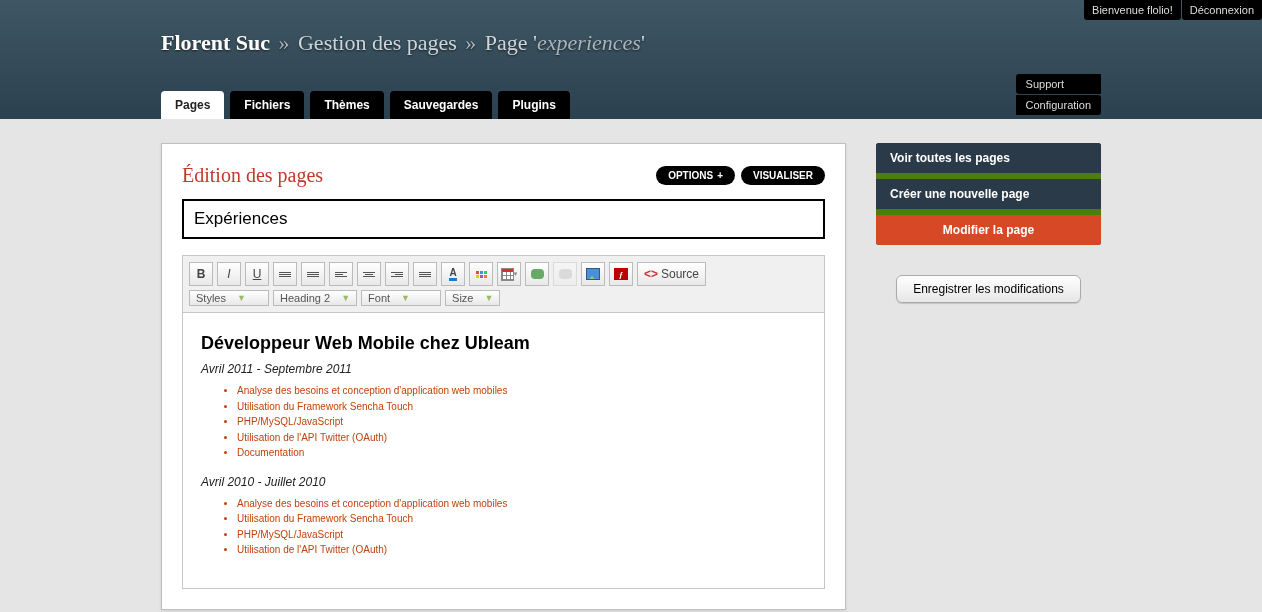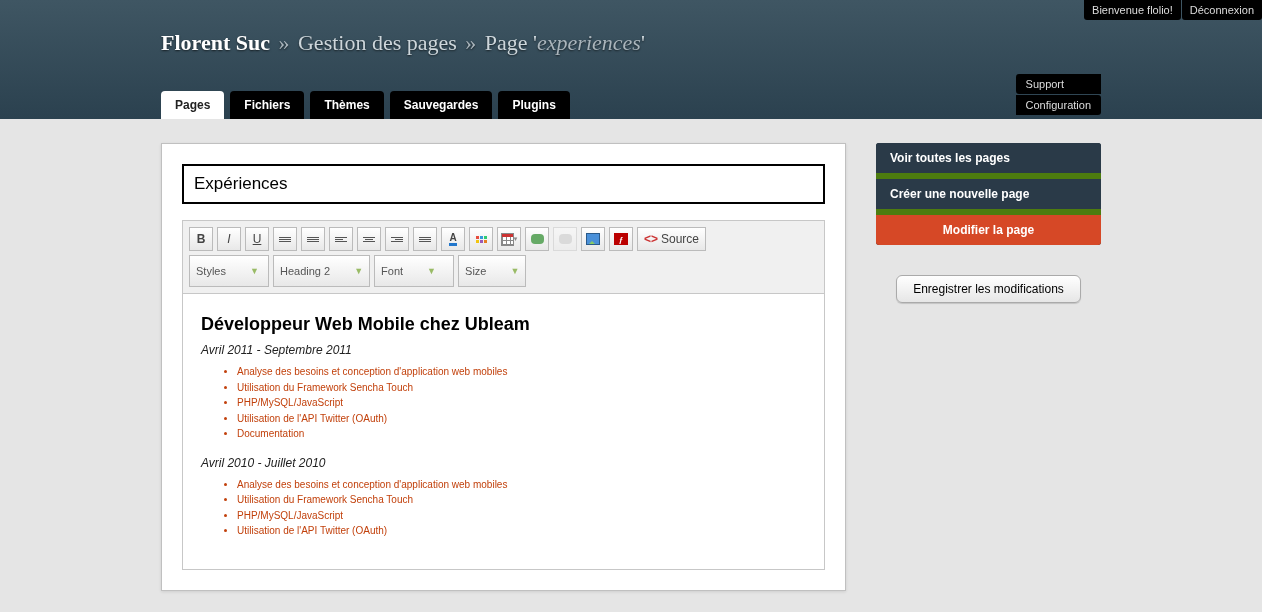--- a/index.html
+++ b/index.html
@@ -44,21 +44,21 @@
 .title-input { width: 100%; border: 2px solid #000; padding: 8px 10px; font-size: 17px; font-family: inherit; margin-bottom: 16px; }
 
 
 .editor-box { border: 1px solid #c7c7c7; }
 .toolbar { background: #f0f0f0; border-bottom: 1px solid #c7c7c7; padding: 6px; }
 .tb-row { display: flex; flex-wrap: wrap; gap: 4px; margin-bottom: 4px; }
 .tb-row:last-child { margin-bottom: 0; }
 .tb-btn { width: 24px; height: 24px; background: linear-gradient(#fff,#e8e8e8); border: 1px solid #bbb; display: inline-flex; align-items: center; justify-content: center; font-size: 12px; cursor: pointer; color: #444; }
 .tb-btn.disabled { opacity: 0.4; cursor: default; }
 .tb-src { width: auto; padding: 0 6px; gap: 3px; }
-.tb-select { height: 32px; background: linear-gradient(#fff,#e8e8e8); border: 1px solid #bbb; display: inline-flex; align-items: center; padding: 0 6px; font-size: 11px; color: #555; gap: 24px; cursor: pointer; }
+.tb-select { height: 16px; background: linear-gradient(#fff,#e8e8e8); border: 1px solid #bbb; display: inline-flex; align-items: center; padding: 0 6px; font-size: 11px; color: #555; gap: 11px; cursor: pointer; }
 .tb-select .caret { color: #9b6; font-size: 9px; }
 .tb-select.wide { min-width: 80px; }
 .lines { display: flex; flex-direction: column; gap: 1px; width: 12px; }
 .lines span { height: 1px; background: #555; display: block; }
 
 
 .editor-content { padding: 16px 18px; min-height: 260px; font-family: Arial, sans-serif; }
 .editor-content h2 { font-size: 18px; font-weight: bold; margin: 4px 0 8px; color: #000; }
 .editor-content .dates { font-style: italic; font-size: 12px; color: #222; margin-bottom: 8px; }
 .editor-content ul { list-style: disc; padding-left: 36px; margin-bottom: 14px; font-size: 10px; color: #c2410c; }
@@ -117,20 +117,28 @@
         <a href="#">Support</a>
         <a href="#">Configuration</a>
       </div>
     </div>
   </div>
 </div>
 
 <div class="main-row">
   <div class="content-col">
     <div class="panel">
+      <div class="panel-head">
+        <h1 class="panel-title">Édition des pages</h1>
+        <span class="pill">
+            <span>OPTIONS</span>
+            <span>+</span>
+          </span>
+        <span class="pill">VISUALISER</span>
+      </div>
       <input type="text" class="title-input" value="Expériences" style="">
 
       <div class="editor-box">
         <div class="toolbar">
           <div class="tb-row">
             <span class="tb-btn">
                 <b>B</b>
               </span>
             <span class="tb-btn">
                 <i>I</i>

